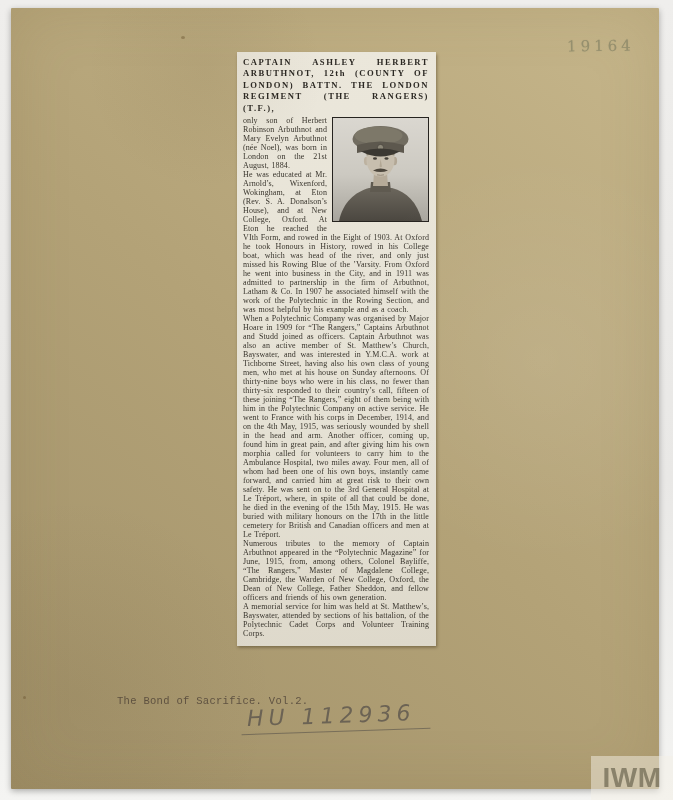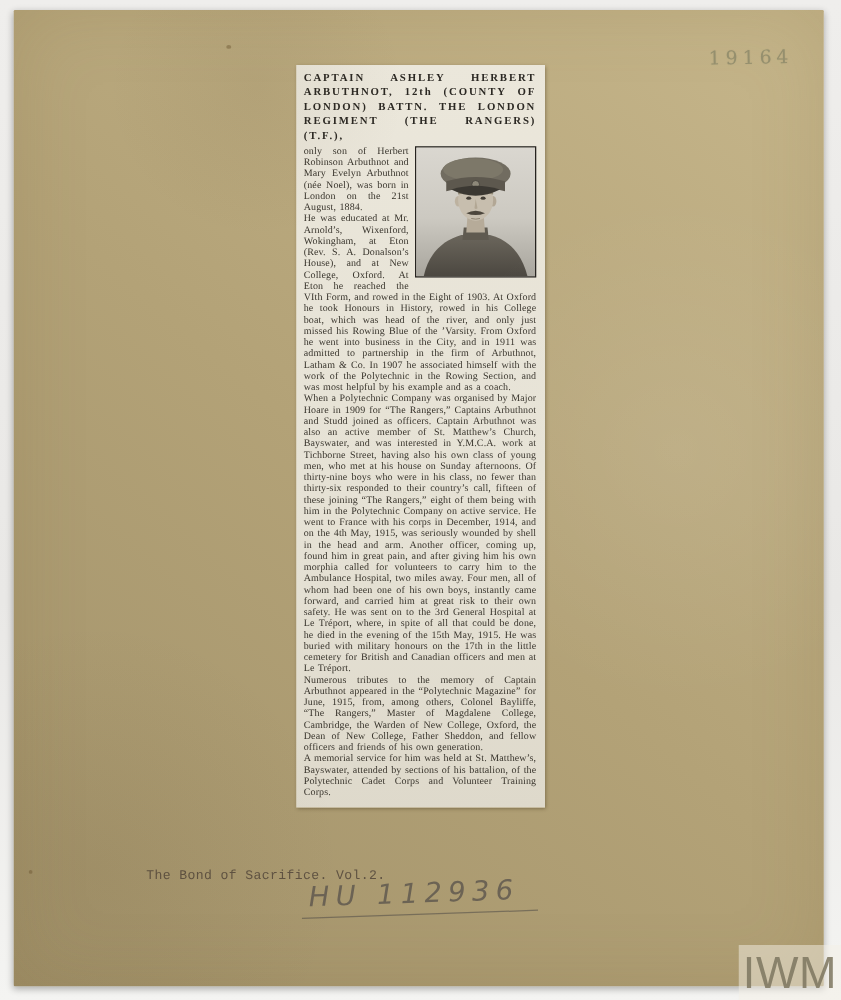--- a/index.html
+++ b/index.html
@@ -77,21 +77,21 @@
     border-bottom:1.6px solid rgba(94,87,78,0.8);
     padding:0 14px 3px 6px;
   }
   
   .watermark{
     position:absolute;left:591px;top:756px;width:82px;height:44px;
     background:rgba(244,240,230,0.5);
     display:flex;align-items:center;justify-content:center;
   }
   .watermark span{
-    font-family:"Liberation Sans",sans-serif;font-size:36px;font-weight:400;
+    font-family:"Liberation Sans",sans-serif;font-size:28px;font-weight:700;
     color:rgba(125,117,95,0.85);letter-spacing:0.5px;line-height:1;
   }
 </style>
 </head>
 <body>
 
 <div class="scene">
 
   <div class="card">
     <div class="speck speck-1"></div>

